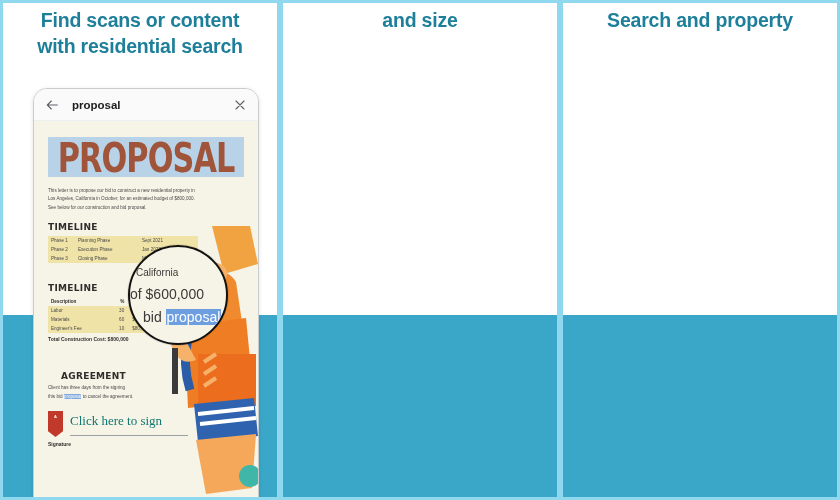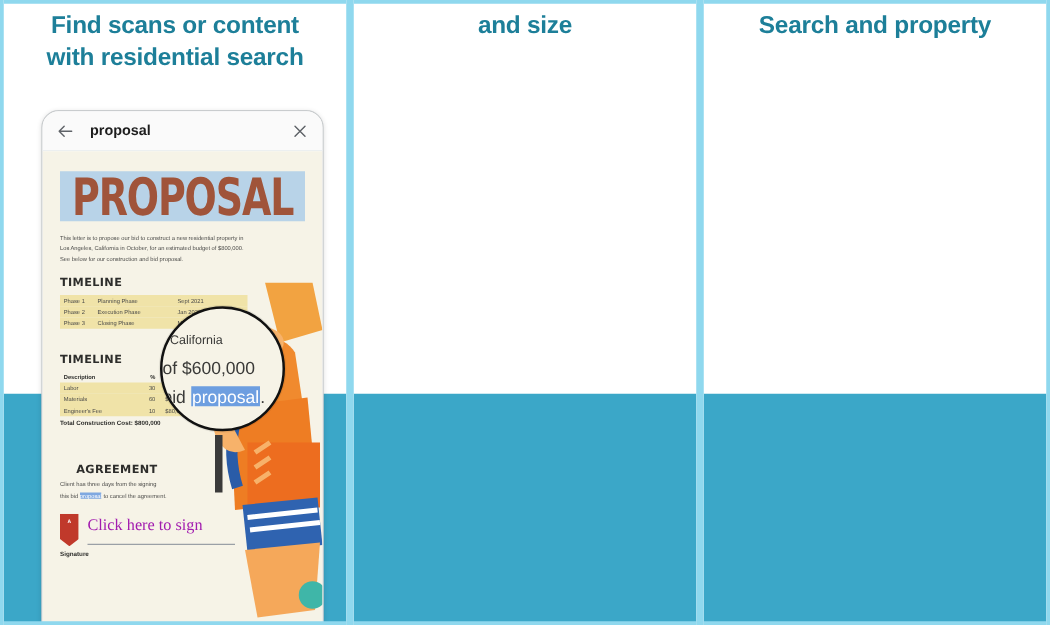--- a/index.html
+++ b/index.html
@@ -96,35 +96,35 @@
   .total{position:absolute;left:14px;top:215px;font-size:5px;font-weight:bold;color:#2d2d2b;}
   .ag-txt{position:absolute;left:14px;top:263px;width:140px;font-size:4.6px;line-height:1.9;color:#4a4a48;}
   .hl{background:#7fa8e0;color:#fff;}
   .sign-row{position:absolute;left:14px;top:290px;width:140px;}
   .sign-badge{
     position:absolute;left:0;top:0;width:15px;height:26px;background:#c0392b;
     clip-path:polygon(0 0,100% 0,100% 78%,50% 100%,0 78%);
     color:#fff;font-size:4px;text-align:center;padding-top:3px;box-sizing:border-box;font-weight:bold;
   }
   .sign-line{position:absolute;left:22px;top:0;width:118px;border-bottom:1px solid #9aa0a6;height:24px;}
-  .sign-line span{font-size:13px;color:#a21caf;font-family:"Liberation Serif",serif;}
+  .sign-line span{font-size:13px;color:#0f766e;font-family:"Liberation Serif",serif;}
   .sign-lbl{position:absolute;left:14px;top:320px;font-size:5px;font-weight:bold;color:#2d2d2b;}
 
   
   .worker{position:absolute;right:-4px;top:105px;width:108px;height:275px;}
 
   
   .mag{
     position:absolute;left:94px;top:124px;width:96px;height:96px;border-radius:50%;
     border:2.5px solid #111;background:#f6f3e7;overflow:hidden;
     box-shadow:0 0 0 1px rgba(0,0,0,.08);
   }
   .mag .m1{position:absolute;left:6px;top:20px;font-size:10px;color:#3a3a38;white-space:nowrap;font-family:"Liberation Sans",sans-serif;}
   .mag .m2{position:absolute;left:0px;top:39px;font-size:14px;color:#3a3a38;white-space:nowrap;}
-  .mag .m3{position:absolute;left:0;top:62px;font-size:14px;color:#3a3a38;white-space:nowrap;}
+  .mag .m3{position:absolute;left:13px;top:62px;font-size:14px;color:#3a3a38;white-space:nowrap;}
   .mag .m3 b{background:#6d9ee0;color:#fff;font-weight:normal;padding:0 1px;}
 </style>
 </head>
 <body>
 
 <div class="screen">
 
   <div class="panel">
     <div class="topline"></div>
     <div class="botline"></div>

